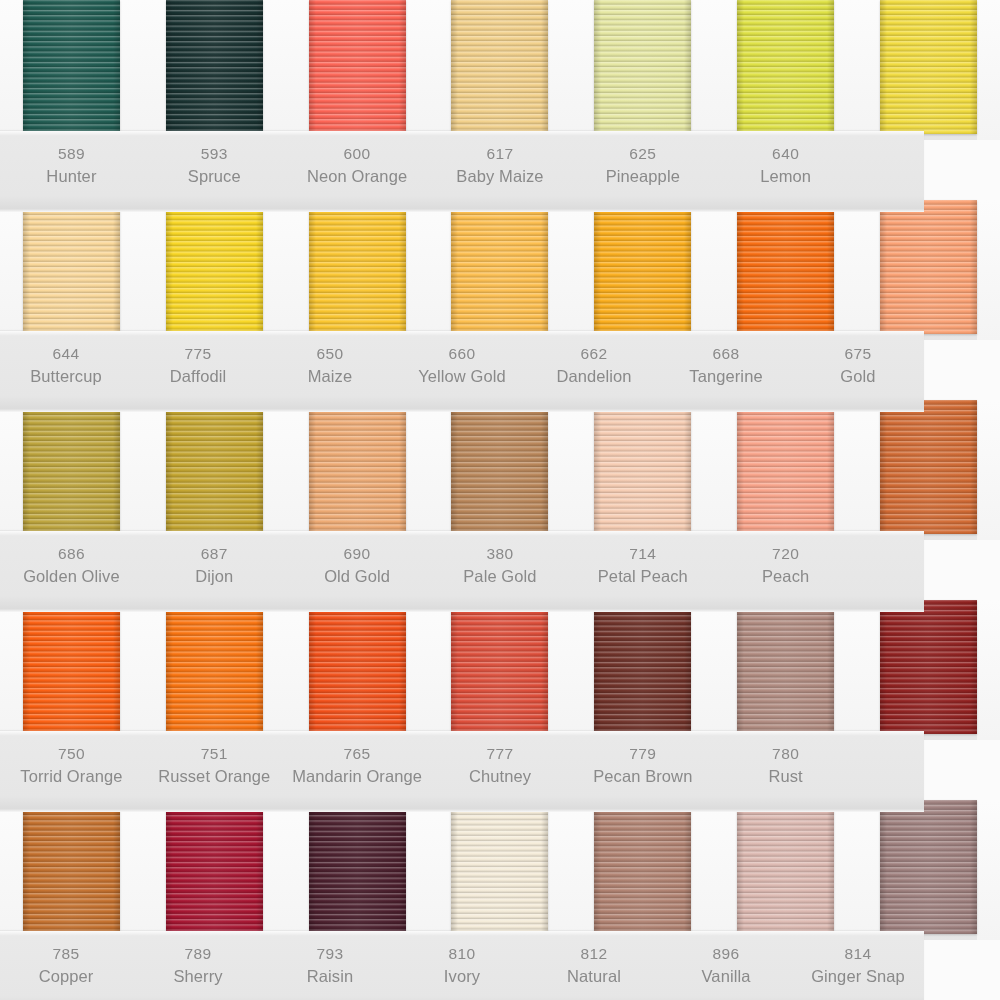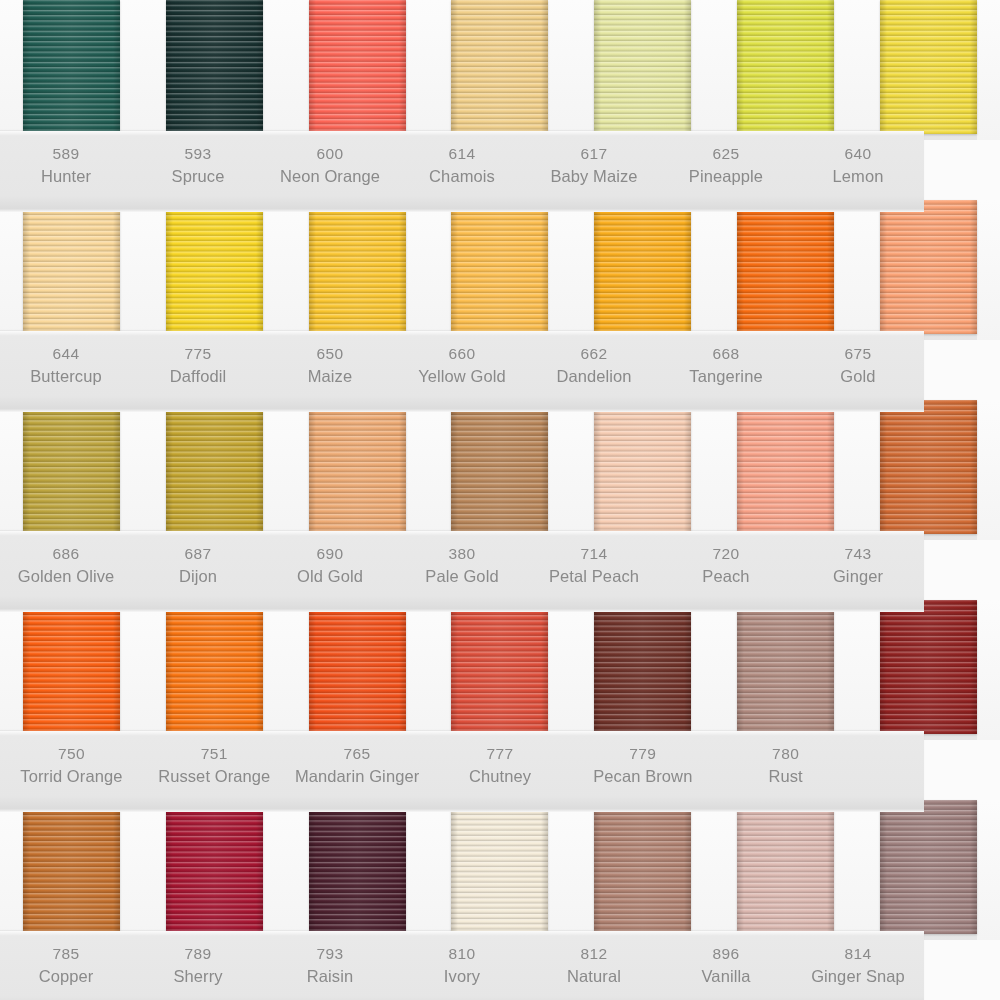--- a/index.html
+++ b/index.html
@@ -191,24 +191,20 @@
         </div>
         <div class="label-cell">
           <span class="code">593</span>
           <span class="name">Spruce</span>
         </div>
         <div class="label-cell">
           <span class="code">600</span>
           <span class="name">Neon Orange</span>
         </div>
         <div class="label-cell">
-          <span class="code">614</span>
-          <span class="name">Chamois</span>
-        </div>
-        <div class="label-cell">
           <span class="code">617</span>
           <span class="name">Baby Maize</span>
         </div>
         <div class="label-cell">
           <span class="code">625</span>
           <span class="name">Pineapple</span>
         </div>
         <div class="label-cell">
           <span class="code">640</span>
           <span class="name">Lemon</span>
@@ -330,24 +326,20 @@
           <span class="name">Pale Gold</span>
         </div>
         <div class="label-cell">
           <span class="code">714</span>
           <span class="name">Petal Peach</span>
         </div>
         <div class="label-cell">
           <span class="code">720</span>
           <span class="name">Peach</span>
         </div>
-        <div class="label-cell">
-          <span class="code">743</span>
-          <span class="name">Ginger</span>
-        </div>
       </div>
     </div>
     <div class="swatch-row">
       <div class="row-paper"></div>
       <div class="gap-strip" style="left: 119.857px;"></div>
       <div class="gap-strip" style="left: 262.714px;"></div>
       <div class="gap-strip" style="left: 405.571px;"></div>
       <div class="gap-strip" style="left: 548.429px;"></div>
       <div class="gap-strip" style="left: 691.286px;"></div>
       <div class="gap-strip" style="left: 834.143px;"></div>
@@ -380,21 +372,21 @@
         <div class="label-cell">
           <span class="code">750</span>
           <span class="name">Torrid Orange</span>
         </div>
         <div class="label-cell">
           <span class="code">751</span>
           <span class="name">Russet Orange</span>
         </div>
         <div class="label-cell">
           <span class="code">765</span>
-          <span class="name">Mandarin Ginger</span>
+          <span class="name">Mandarin Orange</span>
         </div>
         <div class="label-cell">
           <span class="code">777</span>
           <span class="name">Chutney</span>
         </div>
         <div class="label-cell">
           <span class="code">779</span>
           <span class="name">Pecan Brown</span>
         </div>
         <div class="label-cell">

